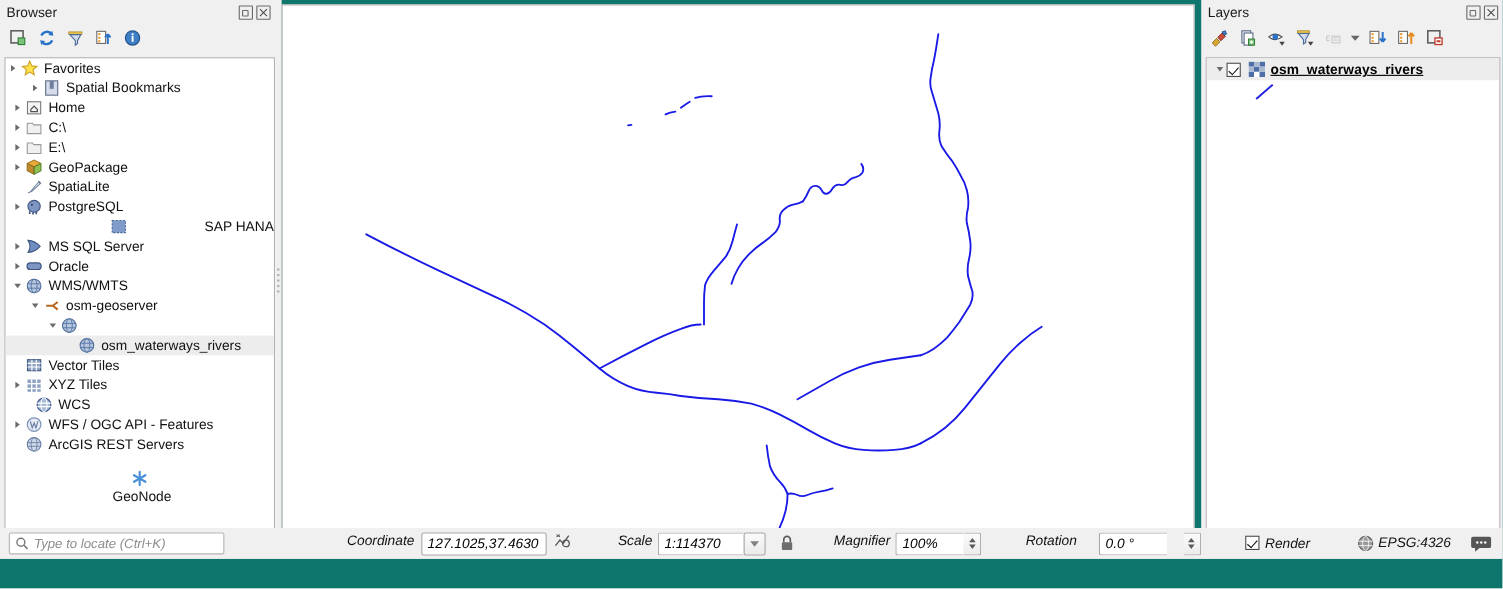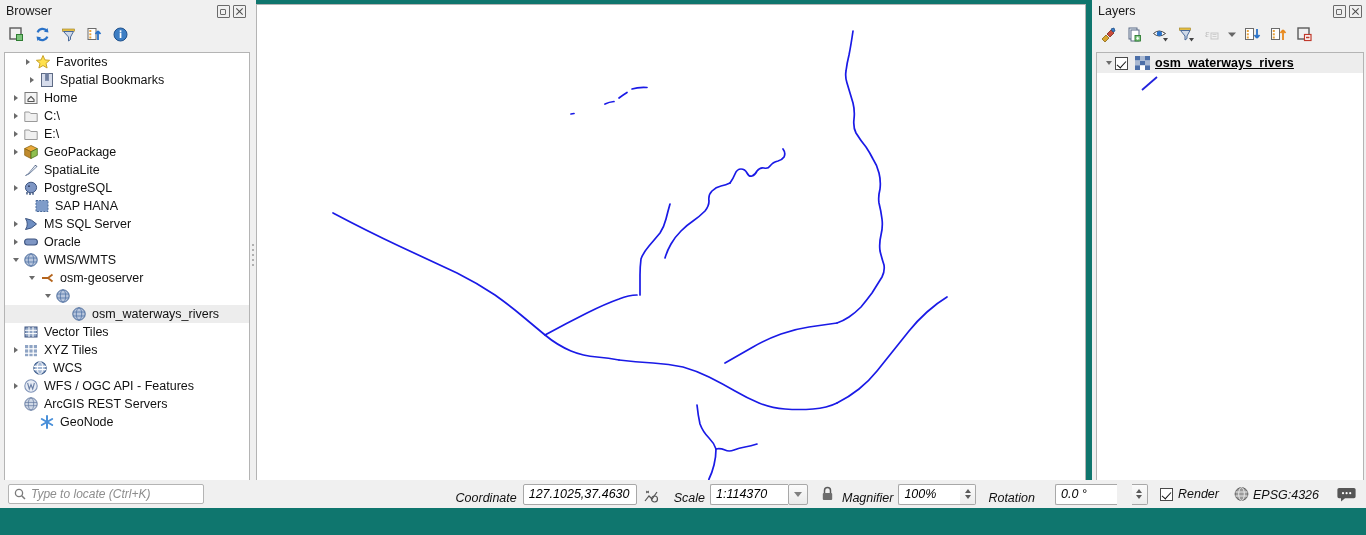--- a/index.html
+++ b/index.html
@@ -184,21 +184,21 @@
     width: 196px; height: 20px;
     background: #fff;
     border: 1px solid #b4b4b4;
     border-radius: 2px;
     display: flex; align-items: center;
     padding: 0 5px;
     gap: 5px;
   }
   #locator .ph { color: #8d8d8d; font-size: 12px; }
   .sb-spacer { flex: 1; }
-  .sb-group { display: flex; align-items: flex-end; gap: 6px; }
+  .sb-group { display: flex; align-items: flex-start; gap: 6px; margin-left: 28px; }
   .sb-label { font-size: 12.5px; color: #111; }
   .sb-field {
     height: 21px;
     background: #fff;
     border: 1px solid #a8a8a8;
     border-radius: 2px;
     display: flex; align-items: center;
     padding: 0 5px;
     font-size: 12.5px;
   }
@@ -297,21 +297,21 @@
       <div class="tb">
         <svg width="17" height="17" viewBox="0 0 17 17">
           <circle cx="8.5" cy="8.5" r="6.5" fill="#3d7ec4" stroke="#1d4f8b" stroke-width="1"></circle>
           <rect x="7.7" y="6.6" width="1.7" height="5.4" fill="#fff"></rect>
           <rect x="7.7" y="4.3" width="1.7" height="1.7" fill="#fff"></rect>
         </svg>
       </div>
     </div>
 
     <div id="browser-tree">
-        <div class="trow" style="padding-left: 16px;">
+        <div class="trow" style="padding-left: 0;">
           <span class="arrow">
             <i></i>
           </span>
           <span class="ico">
             <svg width="16" height="16" viewBox="0 0 16 16">
               <polygon points="8,1.5 9.9,5.9 14.6,6.3 11,9.4 12.1,14 8,11.5 3.9,14 5,9.4 1.4,6.3 6.1,5.9" fill="#ffe14d" stroke="#c9a227" stroke-width="1"></polygon>
             </svg>
           </span>
           <span class="lbl">Favorites</span>
         </div>
@@ -391,21 +391,21 @@
           </span>
           <span class="ico">
             <svg width="16" height="16" viewBox="0 0 16 16">
               <ellipse cx="8" cy="7.5" rx="5.6" ry="5.3" fill="#7e96c4" stroke="#3e5580" stroke-width="1"></ellipse>
               <path d="M4 12 L4 14.5 M7 13 L7 15 M10 12.5 L10 14.8" stroke="#3e5580" stroke-width="1.5"></path>
               <circle cx="6" cy="6.2" r=".9" fill="#2a3a5e"></circle>
             </svg>
           </span>
           <span class="lbl">PostgreSQL</span>
         </div>
-        <div class="trow" style="padding-left: 15px;">
+        <div class="trow" style="padding-left: 15px; justify-content: space-between;">
           <span class="arrow"></span>
           <span class="ico">
             <svg width="16" height="16" viewBox="0 0 16 16">
               <rect x="2" y="2.5" width="12" height="11" fill="#7f9cc9" stroke="#4a6a9a" stroke-width="1" stroke-dasharray="2 1.2"></rect>
             </svg>
           </span>
           <span class="lbl">SAP HANA</span>
         </div>
         <div class="trow" style="padding-left: 4px;">
           <span class="arrow">
@@ -535,21 +535,21 @@
           <span class="arrow"></span>
           <span class="ico">
             <svg width="16" height="16" viewBox="0 0 16 16">
               <circle cx="8" cy="8" r="6.2" fill="#cfd8e6" stroke="#6a7fa5" stroke-width="1"></circle>
               <ellipse cx="8" cy="8" rx="2.7" ry="6.2" fill="none" stroke="#6a7fa5" stroke-width=".8"></ellipse>
               <path d="M1.9 6.4 L14.1 6.4 M1.9 9.7 L14.1 9.7" stroke="#6a7fa5" stroke-width=".8"></path>
             </svg>
           </span>
           <span class="lbl">ArcGIS REST Servers</span>
         </div>
-        <div class="trow" style="padding-left: 20px;">
+        <div class="trow" style="padding-left: 4px; flex-direction: column;">
           <span class="arrow"></span>
           <span class="ico">
             <svg width="16" height="16" viewBox="0 0 16 16">
               <g stroke="#4a90d9" stroke-width="2" stroke-linecap="round">
                 <path d="M8 2 L8 14"></path>
                 <path d="M2.8 5 L13.2 11"></path>
                 <path d="M2.8 11 L13.2 5"></path>
               </g>
             </svg>
           </span>

